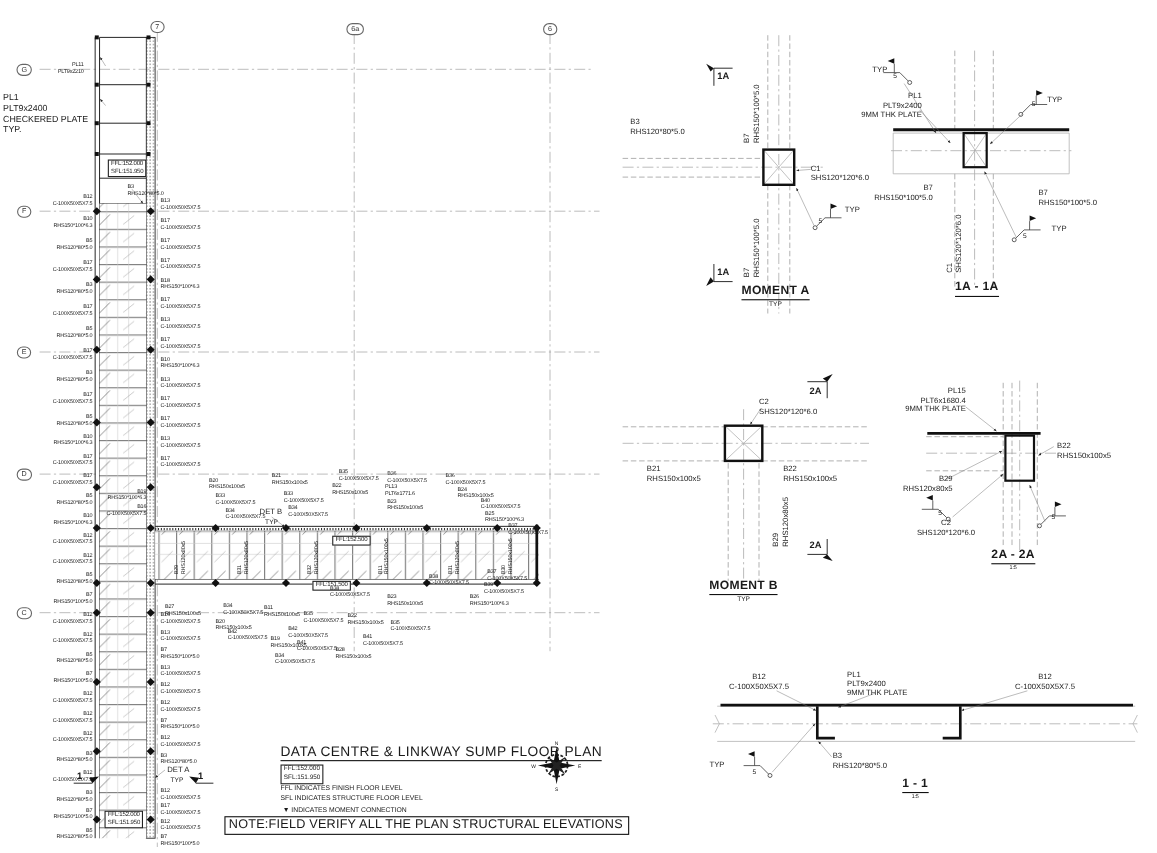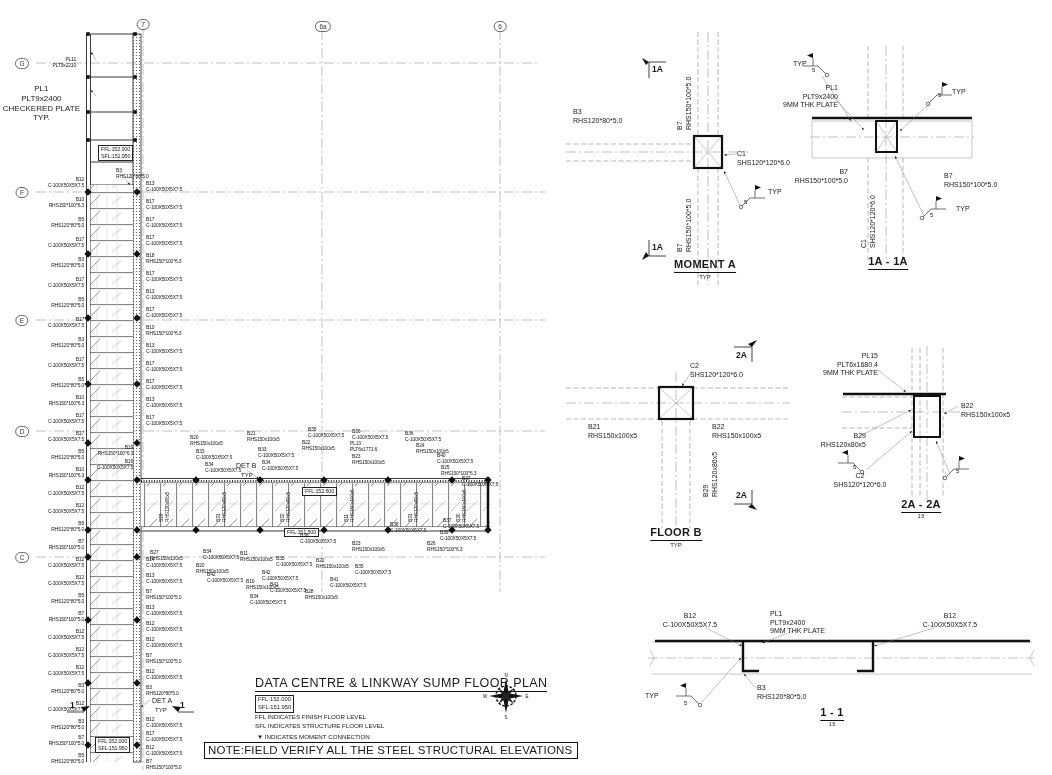--- a/index.html
+++ b/index.html
@@ -281,21 +281,21 @@
   <div class="ann bubble" style="left: 143px; top: 19px; text-align: center; transform: translateX(-50%);">7</div>
       <div class="ann bubble" style="left: 323px; top: 21px; text-align: center; transform: translateX(-50%);">6a</div>
       <div class="ann bubble" style="left: 500px; top: 21px; text-align: center; transform: translateX(-50%);">6</div>
       <div class="ann bubble" style="left: 22px; top: 58px; text-align: center; transform: translateX(-50%);">G</div>
       <div class="ann bubble" style="left: 22px; top: 187px; text-align: center; transform: translateX(-50%);">F</div>
       <div class="ann bubble" style="left: 22px; top: 315px; text-align: center; transform: translateX(-50%);">E</div>
       <div class="ann bubble" style="left: 22px; top: 426px; text-align: center; transform: translateX(-50%);">D</div>
       <div class="ann bubble" style="left: 22px; top: 552px; text-align: center; transform: translateX(-50%);">C</div>
       <div class="ann" style="left: 76px; top: 56px; text-align: right; transform: translateX(-100%);">PL11
 PLT9x2210</div>
-      <div class="ann c8" style="left: 80px; top: 84px; text-align: center; transform: translateX(-100%);">PL1
+      <div class="ann c8" style="left: 80px; top: 84px; text-align: left; transform: translateX(-100%);">PL1
 PLT9x2400
 CHECKERED PLATE
 TYP.</div>
       <div class="ann lvlbox" style="left: 98px; top: 145px;">FFL:152.000
 SFL:151.950</div>
       <div class="ann lvlbox" style="left: 302px; top: 487px;">FFL:152.500</div>
       <div class="ann lvlbox" style="left: 284px; top: 528px;">FFL:151.500</div>
       <div class="ann lvlbox" style="left: 95px; top: 737px;">FFL:152.000
 SFL:151.950</div>
       <div class="ann" style="left: 116px; top: 167px;">B3
@@ -545,21 +545,21 @@
       <div class="ann sec" style="left: 736px; top: 350px;">2A</div>
       <div class="ann sec" style="left: 736px; top: 490px;">2A</div>
       <div class="ann c7" style="left: 690px; top: 362px;">C2
 SHS120*120*6.0</div>
       <div class="ann c7" style="left: 588px; top: 423px;">B21
 RHS150x100x5</div>
       <div class="ann c7" style="left: 712px; top: 423px;">B22
 RHS150x100x5</div>
       <div class="ann c7" style="left: 702px; top: 497px; transform-origin: 0px 0px; transform: rotate(-90deg);">B29
 RHS120x80x5</div>
-      <div class="ann title" style="left: 676px; top: 526px; text-align: center; transform: translateX(-50%);">FLOOR B</div>
+      <div class="ann title" style="left: 676px; top: 526px; text-align: center; transform: translateX(-50%);">MOMENT B</div>
       <div class="ann c6" style="left: 676px; top: 542px; text-align: center; transform: translateX(-50%);">TYP</div>
       <div class="ann c7" style="left: 878px; top: 352px; text-align: right; transform: translateX(-100%);">PL15
 PLT6x1680.4
 9MM THK PLATE</div>
       <div class="ann c7" style="left: 961px; top: 402px;">B22
 RHS150x100x5</div>
       <div class="ann c7" style="left: 866px; top: 432px; text-align: right; transform: translateX(-100%);">B29
 RHS120x80x5</div>
       <div class="ann c6" style="left: 853px; top: 464px;">5</div>
       <div class="ann c7" style="left: 860px; top: 472px; text-align: center; transform: translateX(-50%);">C2
@@ -581,15 +581,15 @@
       <div class="ann title" style="left: 832px; top: 706px; text-align: center; transform: translateX(-50%);">1 - 1</div>
       <div class="ann c5" style="left: 832px; top: 721px; text-align: center; transform: translateX(-50%);">1:5</div>
     </div>
 
   <div class="sheet-title">DATA CENTRE &amp; LINKWAY SUMP FLOOR PLAN</div>
   <div class="title-lvl">FFL:152.000
 SFL:151.950</div>
   <div class="legend1">FFL INDICATES FINISH FLOOR LEVEL</div>
   <div class="legend2">SFL INDICATES STRUCTURE FLOOR LEVEL</div>
   <div class="legend3">▼ INDICATES MOMENT CONNECTION</div>
-  <div class="note-box">NOTE:FIELD VERIFY ALL THE STEEL STRUCTURAL ELEVATIONS</div>
+  <div class="note-box">NOTE:FIELD VERIFY ALL THE PLAN STRUCTURAL ELEVATIONS</div>
 
 </div>
 
 </body></html>

